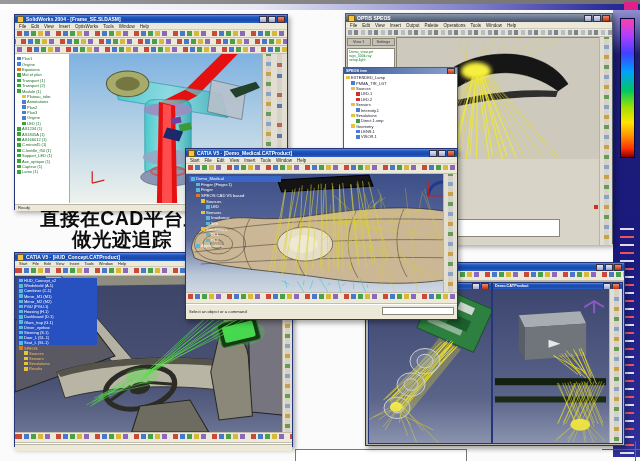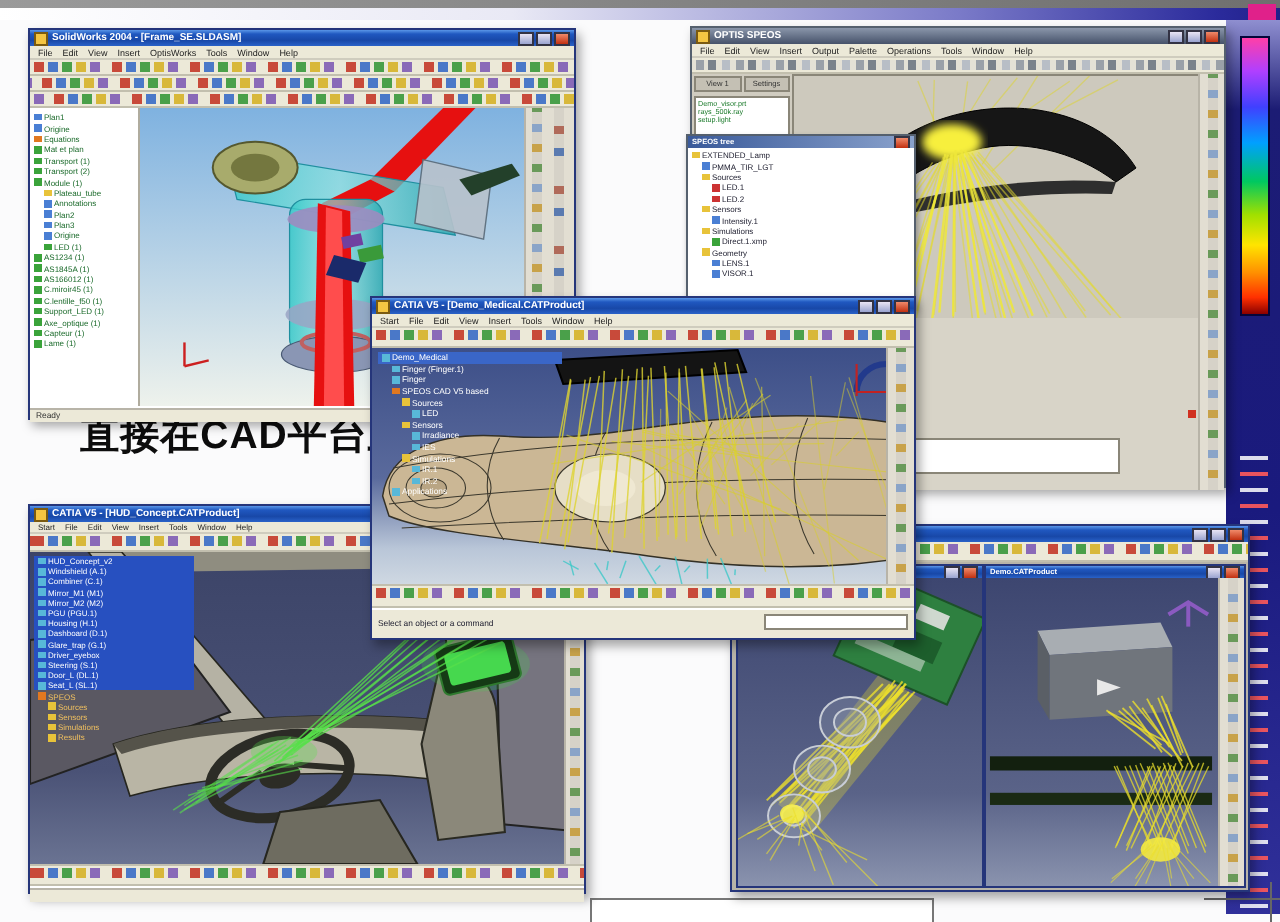--- a/index.html
+++ b/index.html
@@ -941,19 +941,20 @@
     </div>
     <div class="hicons" style="height:10px;border-top:1px solid #c2bfae;"></div>
     <div class="w3status">
       <span class="st">Select an object or a command</span>
       <span class="fld"></span>
     </div>
   </div>
 
   <div class="caption">
     <div>直接在CAD平台上</div>
+    <div>做光迹追踪</div>
   </div>
 
   <div class="bbox"></div>
   <div class="lineH"></div>
   <div class="lineV"></div>
 
 </div>
 
 </body></html>

